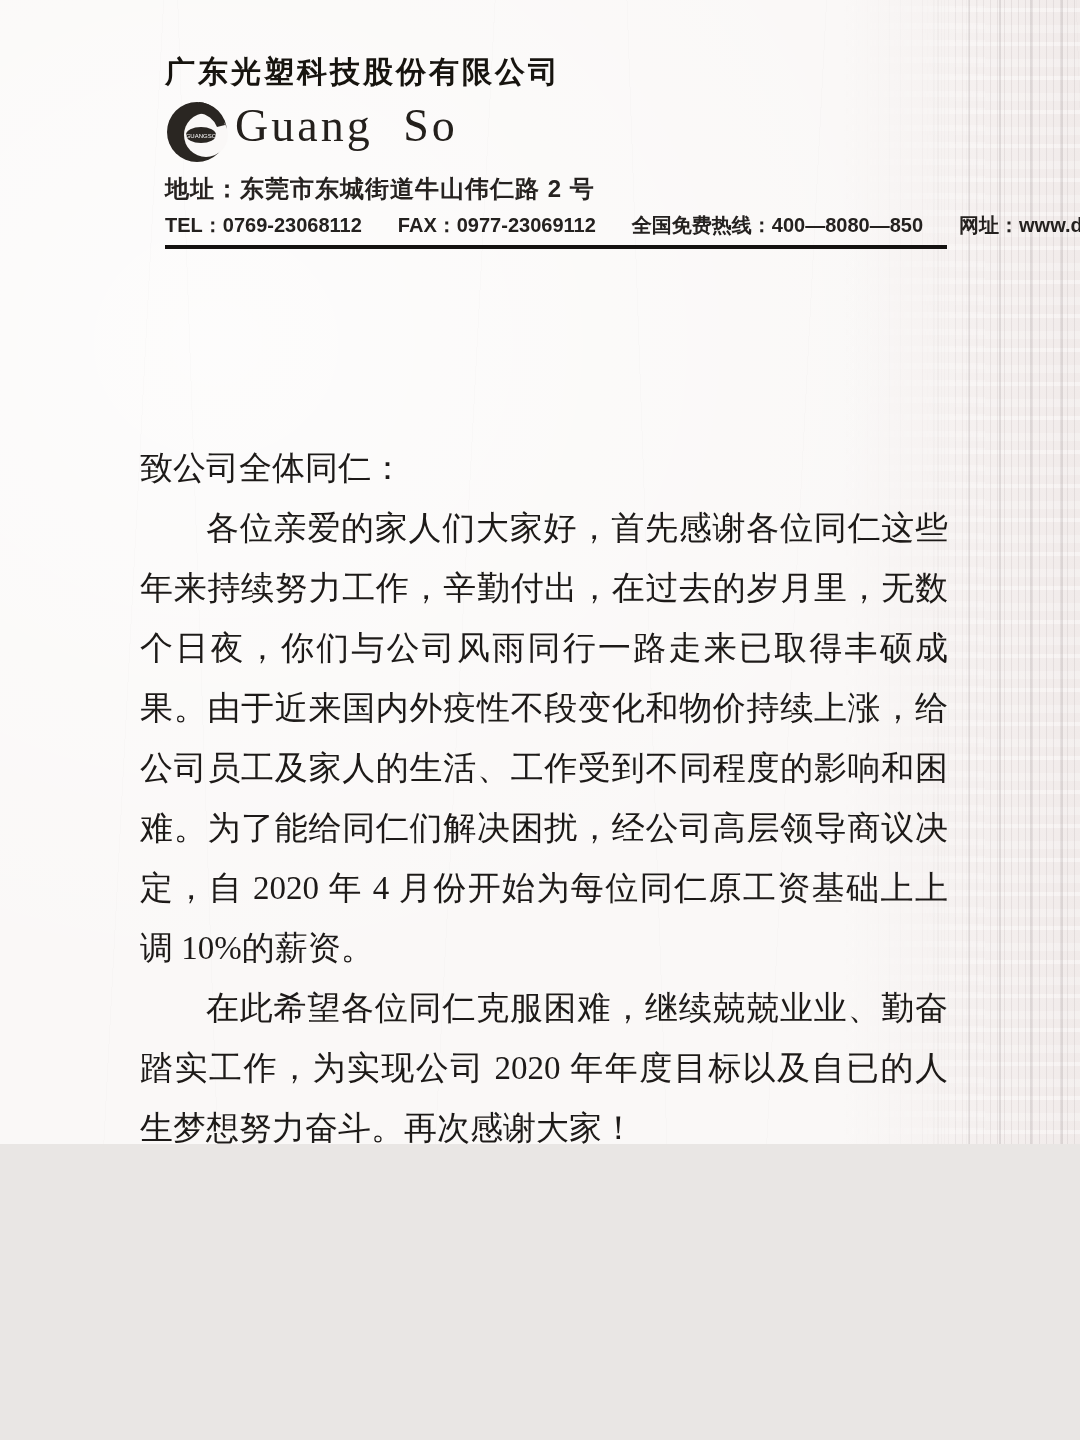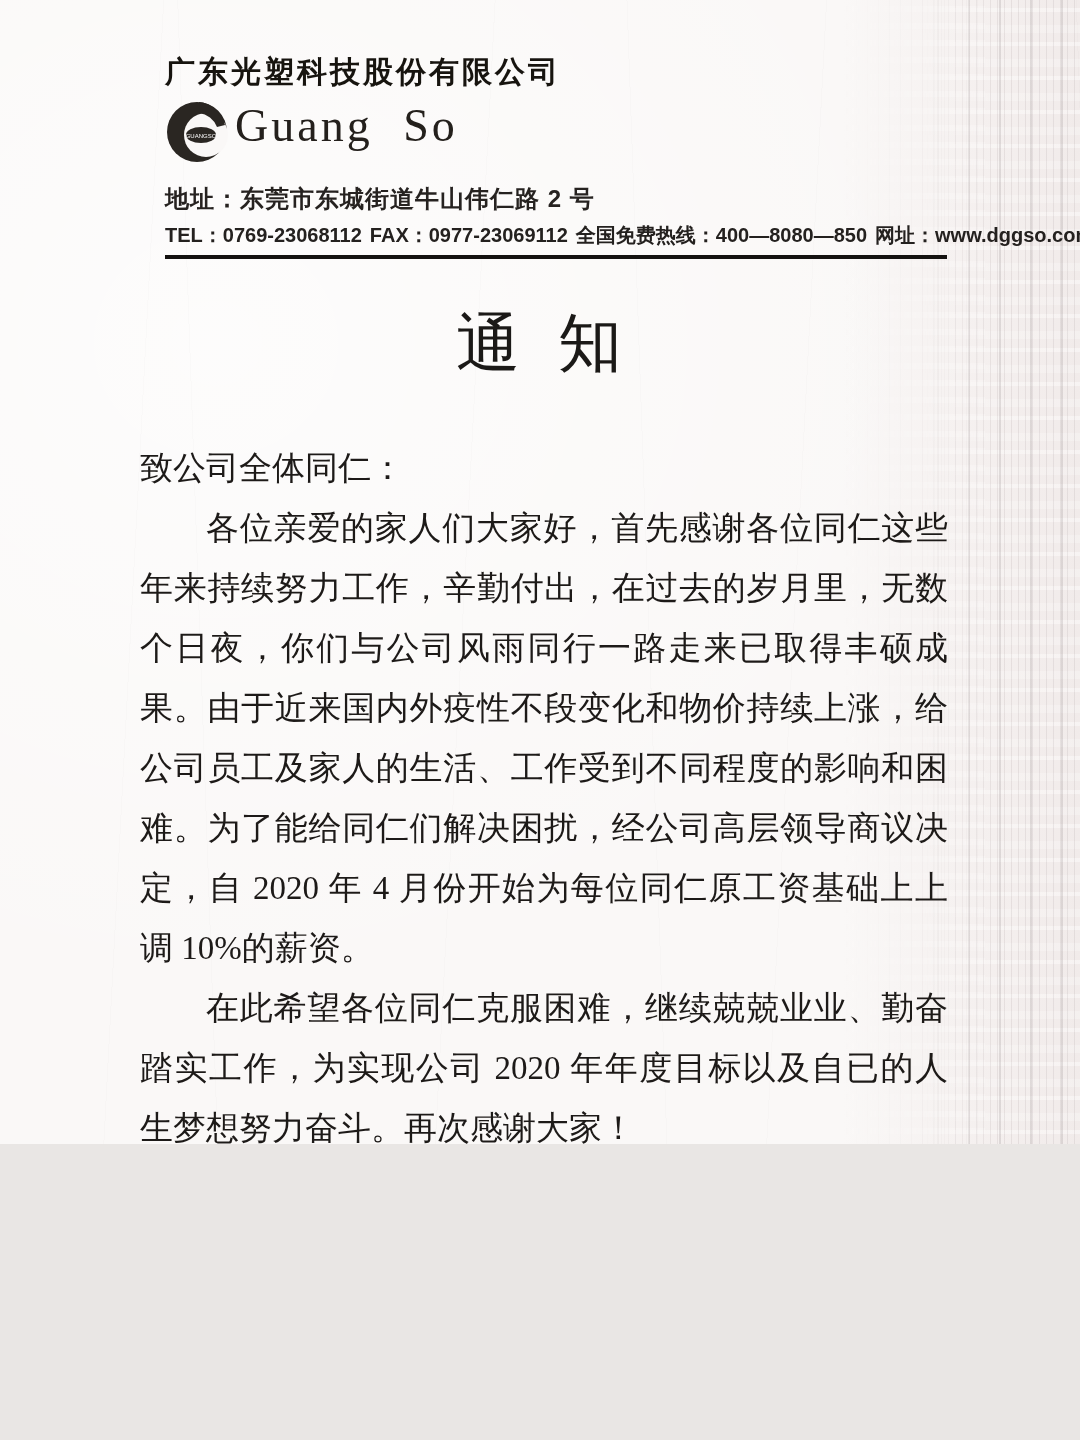--- a/index.html
+++ b/index.html
@@ -46,27 +46,27 @@
     font-size:30px;font-weight:bold;letter-spacing:3px;
     font-family:"Liberation Serif","DejaVu Serif",serif;color:#17140f;
   }
   .logo-row{display:flex;align-items:flex-start;margin-top:6px;height:66px;}
   .logo-mark{width:68px;height:66px;flex:0 0 auto;}
   .logo-name{
     font-size:46px;letter-spacing:3px;word-spacing:16px;color:#24201c;
     font-family:"Liberation Serif","DejaVu Serif",serif;margin-left:2px;
   }
   .hdr-address{
-    margin-top:18px;font-size:24px;font-weight:bold;color:#262220;
+    margin-top:8px;font-size:24px;font-weight:bold;color:#262220;
     font-family:"Liberation Sans","DejaVu Sans",sans-serif;letter-spacing:1px;
   }
   .hdr-contact{
     margin-top:7px;font-size:20px;font-weight:bold;color:#24211f;
     font-family:"Liberation Sans","DejaVu Sans",sans-serif;
-    display:flex;gap:8px;white-space:nowrap;
+    display:flex;gap:36px;white-space:nowrap;
   }
   .hdr-rule{margin-top:6px;width:782px;height:4px;background:#141210;}
   
   .doc-title{
     position:absolute;left:0;top:300px;width:1080px;text-align:center;
     font-size:64px;color:#1b1917;white-space:pre;letter-spacing:2px;font-weight:500;
   }
   
   .doc-body{
     position:absolute;left:140px;top:438px;width:808px;
@@ -118,21 +118,20 @@
     <div class="hdr-contact">
       <span><span>TEL：</span><span>0769-23068112</span></span>
       <span><span>FAX：</span><span>0977-23069112</span></span>
       <span><span>全国免费热线：</span><span>400—8080—850</span></span>
       <span><span>网址：</span><span>www.dggso.com</span></span>
     </div>
 
     <div class="hdr-rule"></div>
   </div>
 
-  <div class="doc-title">通  知</div>
 
   <div class="doc-body">
     <p class="no-indent">致公司全体同仁：</p>
     <p>各位亲爱的家人们大家好，首先感谢各位同仁这些年来持续努力工作，辛勤付出，在过去的岁月里，无数个日夜，你们与公司风雨同行一路走来已取得丰硕成果。由于近来国内外疫性不段变化和物价持续上涨，给公司员工及家人的生活、工作受到不同程度的影响和困难。为了能给同仁们解决困扰，经公司高层领导商议决定，自 2020 年 4 月份开始为每位同仁原工资基础上上调 10%的薪资。</p>
     <p>在此希望各位同仁克服困难，继续兢兢业业、勤奋踏实工作，为实现公司 2020 年年度目标以及自已的人生梦想努力奋斗。再次感谢大家！</p>
     <p>特此通知</p>
   </div>
 
   <div class="sig-company">广东光塑科技股份有限公司</div>
   <div class="sig-date">2020 年 3 月 25 日</div>

